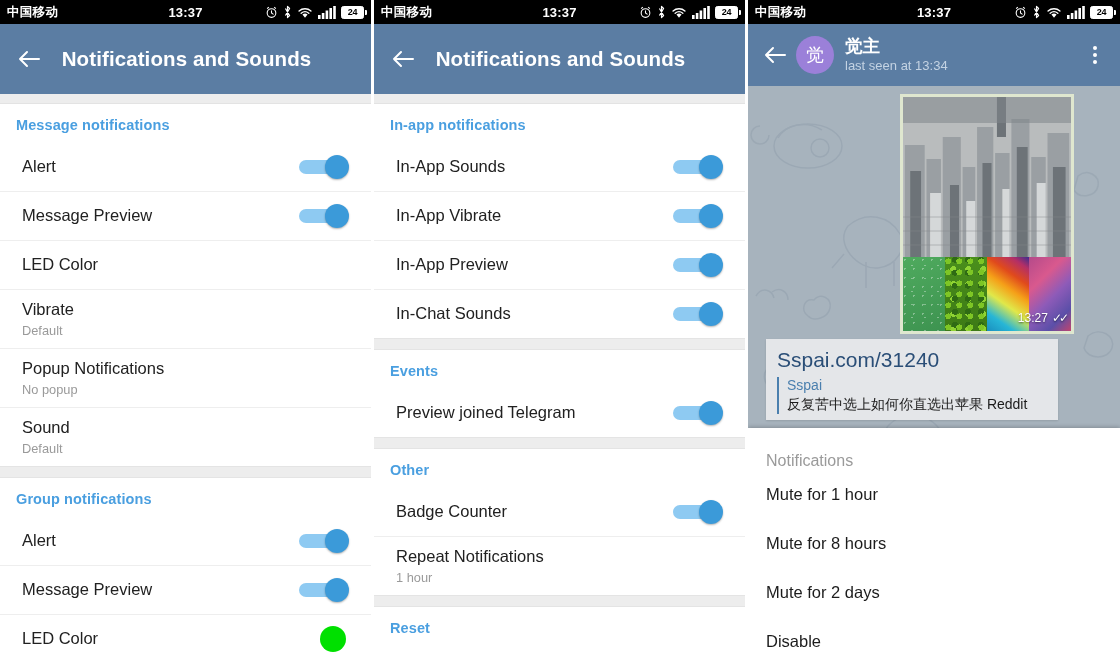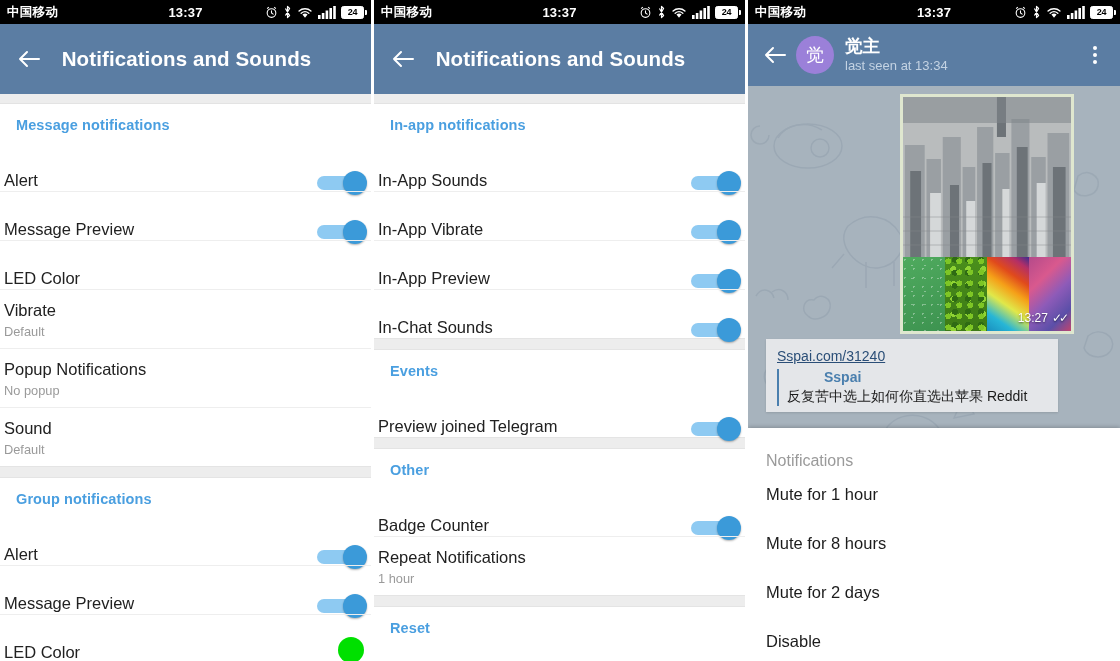--- a/index.html
+++ b/index.html
@@ -43,22 +43,22 @@
   }
 
   
   .list { background:#fff; }
   .topgap { height:10px; background:#ededed; border-bottom:1px solid #e3e3e3; }
   .sect-head {
     color:#4a9fe0; font-size:14.5px; font-weight:bold;
     padding:13px 16px 9px 16px; letter-spacing:.1px;
   }
   .row {
-    position:relative; display:flex; align-items:flex-end;
-    padding:0 4px; min-height:49px;
+    position:relative; display:flex; align-items:center;
+    padding:0 22px; min-height:49px;
     border-top:1px solid #eeeeee;
   }
   .row.notop { border-top:none; }
   .row-texts { flex:1; display:flex; flex-direction:column; justify-content:center; }
   .row-title { font-size:16.5px; color:#212121; line-height:1.2; }
   .row-sub { font-size:12.8px; color:#9a9a9a; margin-top:3px; }
   .row.twoline { min-height:59px; padding-top:9px; padding-bottom:9px; }
   .sect-gap { height:12px; background:#ededed; border-top:1px solid #e4e4e4; border-bottom:1px solid #e4e4e4; }
 
   
@@ -115,23 +115,23 @@
     position:absolute; right:5px; bottom:6px; color:#fff; font-size:12px;
     display:flex; align-items:center; gap:4px; text-shadow:0 1px 2px rgba(0,0,0,.55);
   }
   .ticks { font-size:12px; letter-spacing:-3px; }
 
   .link-preview {
     position:absolute; left:18px; right:62px; top:253px;
     background:#e4e6e9; padding:9px 11px 6px 11px;
     box-shadow:0 1px 2px rgba(0,0,0,.12);
   }
-  .lp-url { color:#2a4e77; font-size:14px; text-decoration:underline; }
+  .lp-url { color:#2a4e77; font-size:21px; }
   .lp-body { border-left:2.5px solid #4a7fae; padding-left:8px; margin-top:5px; }
-  .lp-site { color:#4a7fae; font-size:14px; font-weight:bold;margin-left:37px; }
+  .lp-site { color:#4a7fae; font-size:14px; font-weight:normal; }
   .lp-desc { color:#1b1b1b; font-size:14px; margin-top:3px; line-height:1.25; }
 
   
   .sheet {
     position:absolute; left:0; bottom:0; width:100%; height:257px;
     background:#fff; box-shadow:0 -1px 4px rgba(0,0,0,.22);
   }
   .sheet-title { color:#9a9a9a; font-size:16px; padding:24px 18px 0 18px; }
   .sheet-item { color:#1c1c1c; font-size:16.5px; padding:0 18px; height:49px; display:flex; align-items:center; }
   .sheet-item:first-of-type { margin-top:21px; }

